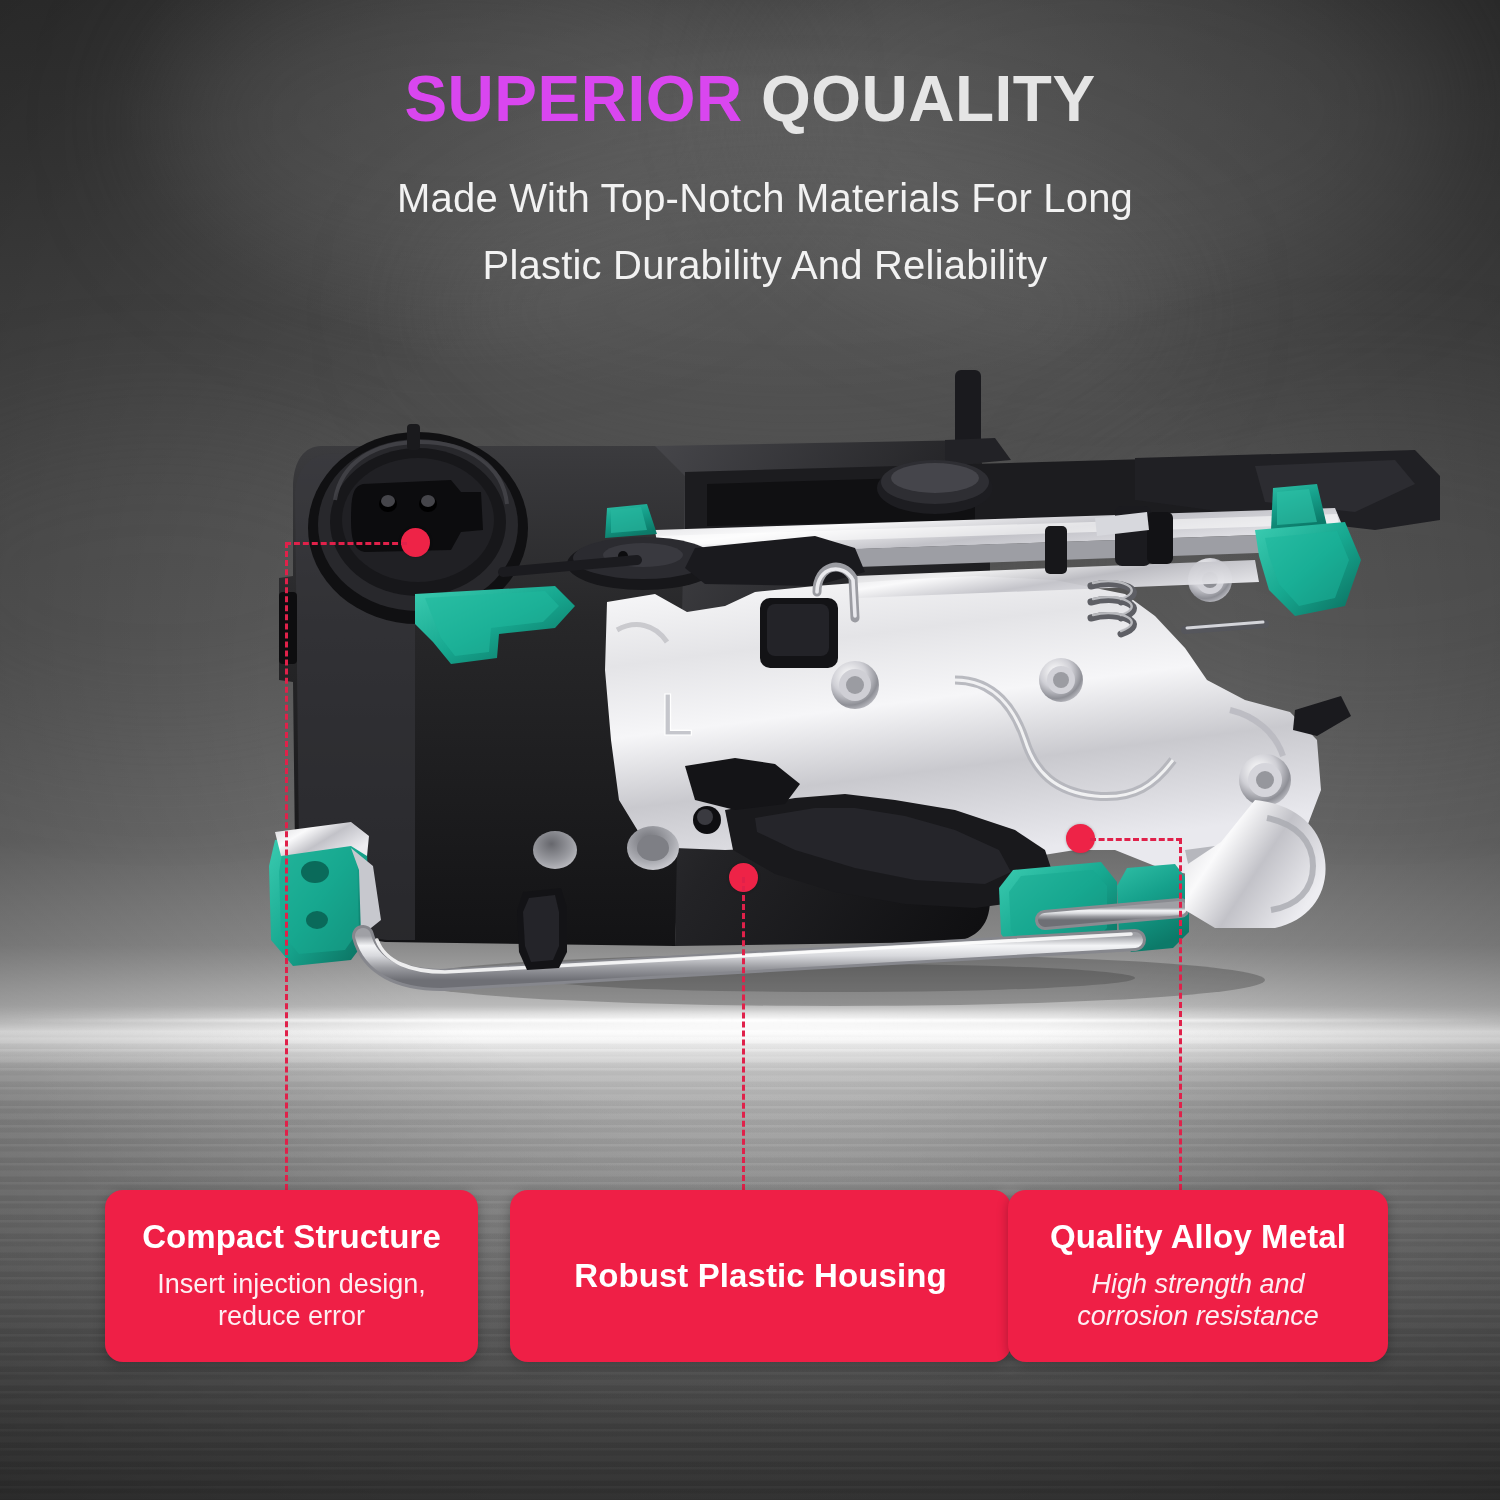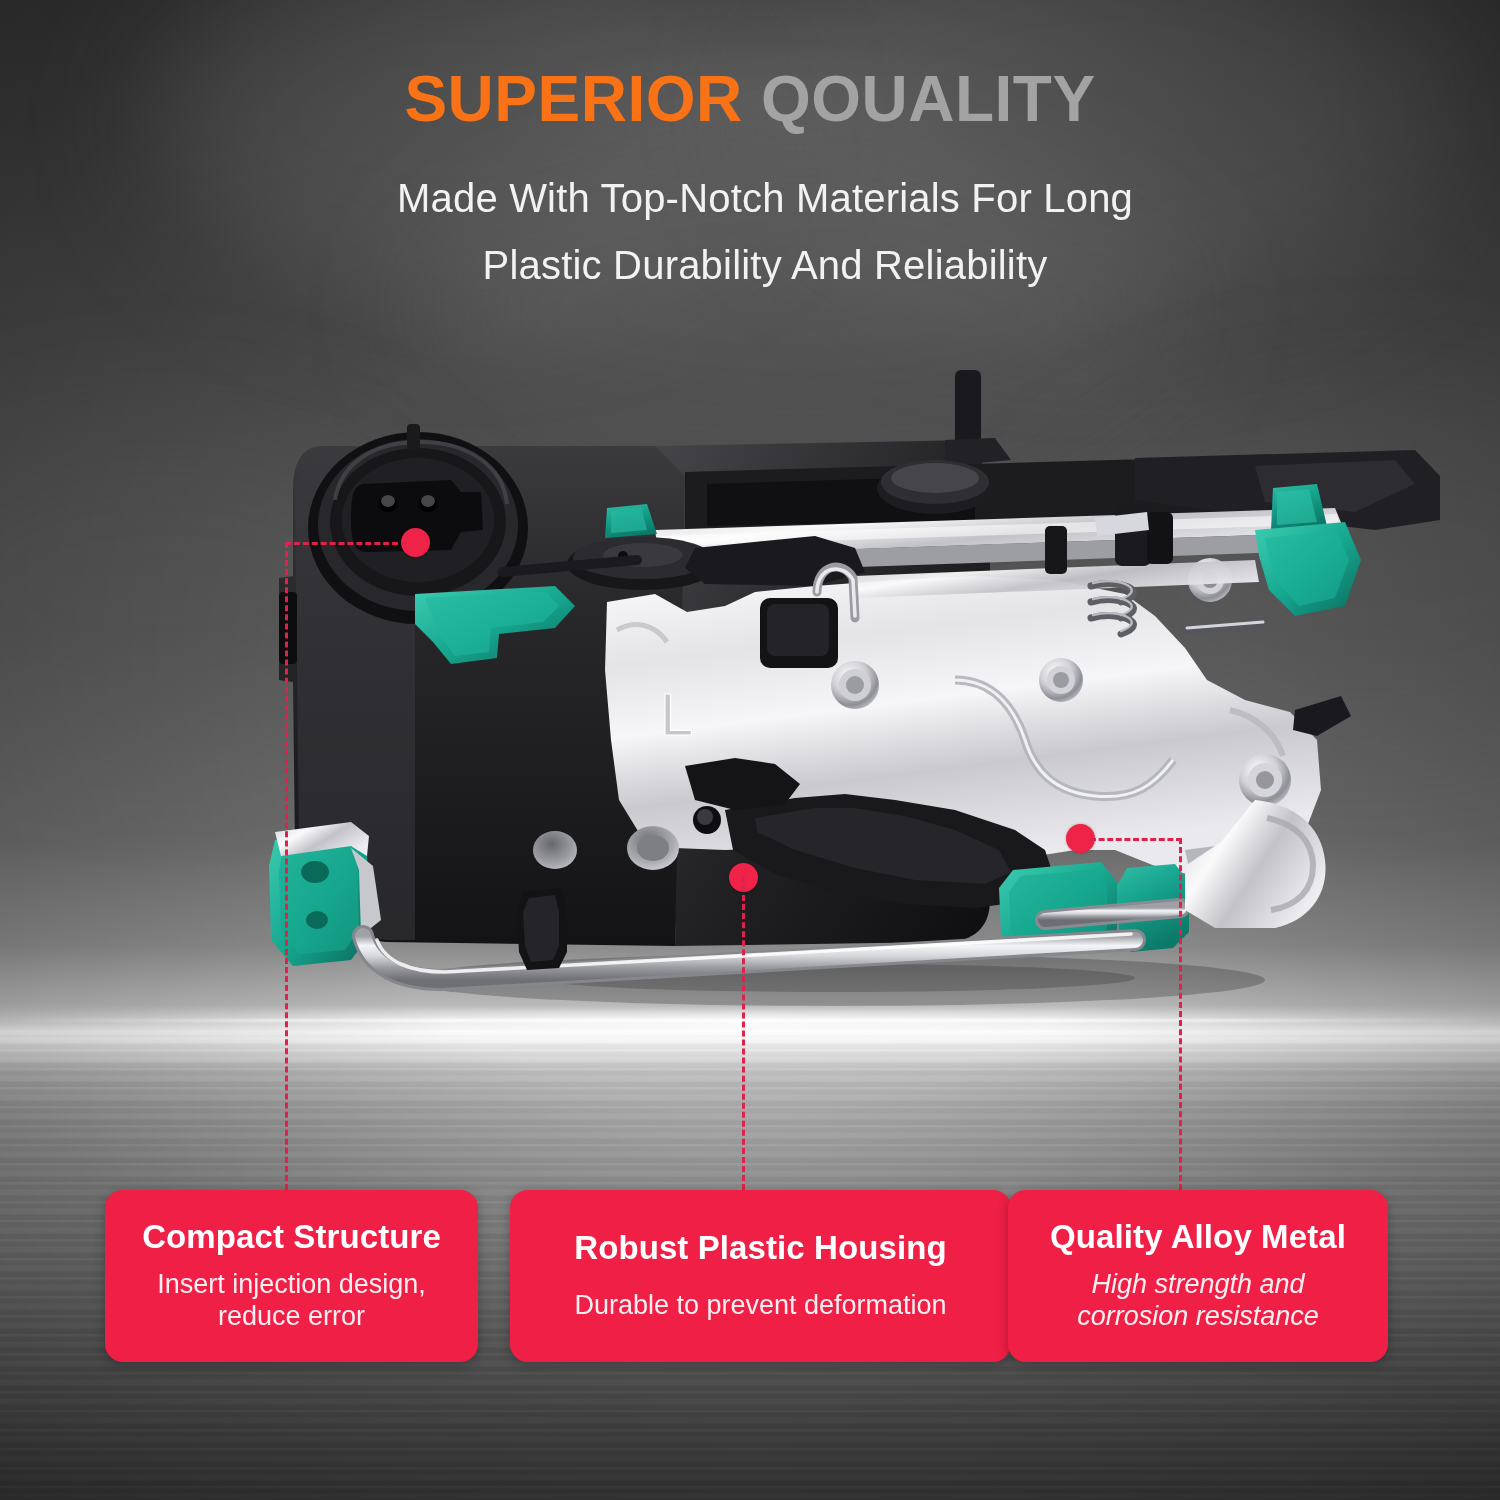--- a/index.html
+++ b/index.html
@@ -72,22 +72,22 @@
     position:absolute;inset:0;pointer-events:none;
     background:radial-gradient(ellipse 80% 70% at 50% 46%, rgba(0,0,0,0) 40%, rgba(0,0,0,.32) 100%);
   }
 
   
   .headline{
     position:absolute;left:0;top:66px;width:1500px;text-align:center;
     font-size:64px;font-weight:bold;letter-spacing:.5px;line-height:1.05;
     font-stretch:condensed;
   }
-  .headline .hl-red{color:#f97316;}
-  .headline .hl-white{color:#a3a3a3;}
+  .headline .hl-red{color:#d946ef;}
+  .headline .hl-white{color:#e5e5e5;}
 
   .subline{
     position:absolute;left:0;width:1500px;text-align:center;
     color:#f2f2f2;font-size:40px;font-weight:400;line-height:1.0;
     letter-spacing:.2px;
     padding-left:15px;
   }
   .subline.l1{top:178px;}
   .subline.l2{top:245px;}
 
@@ -379,21 +379,20 @@
   <div class="dash-v" style="left:1179px;top:838px;height:352px;"></div>
 
   <div class="card" style="left:105px;top:1190px;width:373px;height:172px;">
     <div class="card-title">Compact Structure</div>
     <div class="card-desc" style="white-space:pre-line;">Insert injection design,
 reduce error</div>
   </div>
 
   <div class="card" style="left:510px;top:1190px;width:501px;height:172px;">
     <div class="card-title">Robust Plastic Housing</div>
-    <div class="card-desc" style="white-space:pre-line;margin-top:22px;">Durable to prevent deformation</div>
   </div>
 
   <div class="card" style="left:1008px;top:1190px;width:380px;height:172px;">
     <div class="card-title">Quality Alloy Metal</div>
     <div class="card-desc" style="white-space:pre-line;font-style:italic;">High strength and
 corrosion resistance</div>
   </div>
 
 </div>
 

